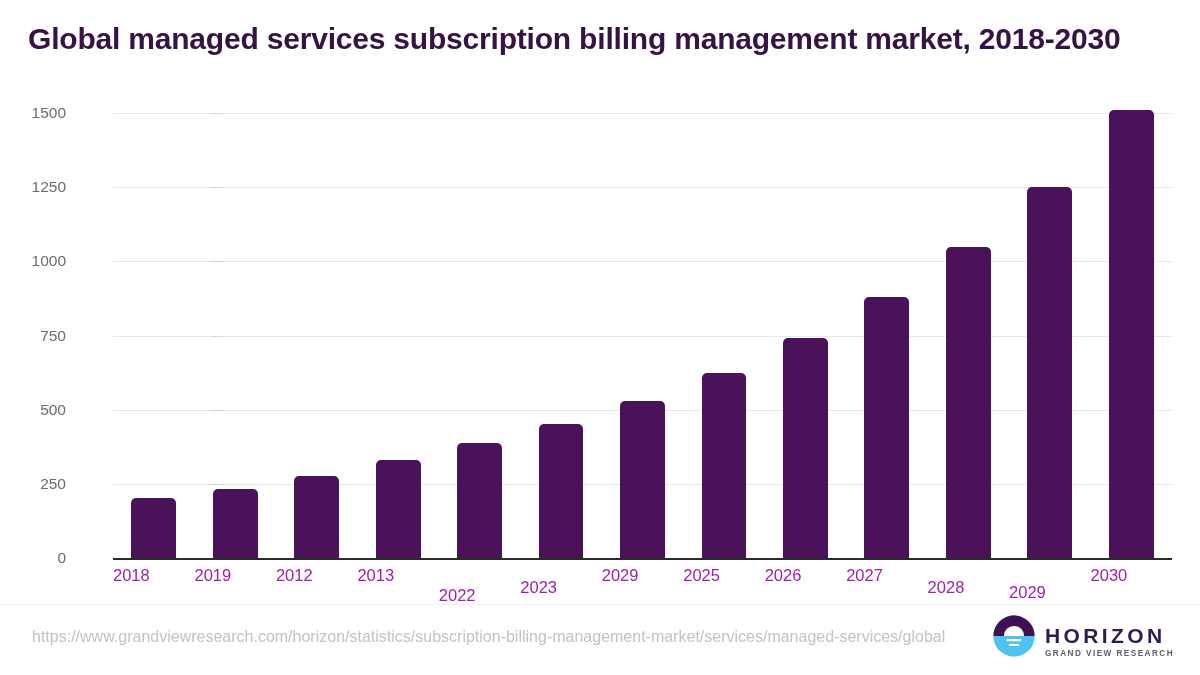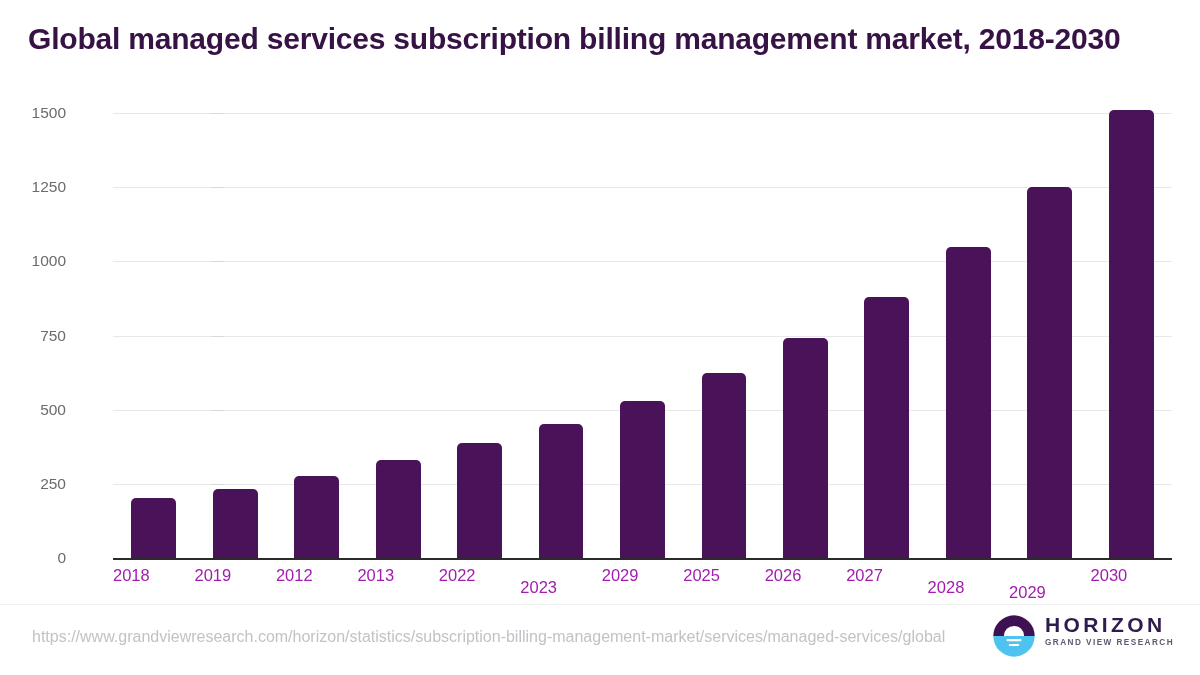--- a/index.html
+++ b/index.html
@@ -130,21 +130,21 @@
     top: 628px;
     font-size: 16px;
     color: #c2c2c8;
     white-space: nowrap;
   }
   #logo {
     position: absolute;
     right: 26px;
     top: 614px;
     display: flex;
-    align-items: flex-start;
+    align-items: flex-end;
     gap: 9px;
   }
   #logo-mark {
     width: 44px;
     height: 44px;
     flex: 0 0 44px;
   }
   #logo-text {
     display: flex;
     flex-direction: column;
@@ -242,21 +242,21 @@
       <div class="bar-slot" style="left: 995.867px; width: 44.8038px;">
         <div class="bar" title="2030: 1510" style="height: 447.967px; background: rgb(74, 18, 89);"></div>
       </div>
     </div>
 
   <div id="x-labels">
       <div class="x-tick" style="left: 0px; width: 81.4615px;">2018</div>
       <div class="x-tick" style="left: 81.4615px; width: 81.4615px;">2019</div>
       <div class="x-tick" style="left: 162.923px; width: 81.4615px;">2012</div>
       <div class="x-tick" style="left: 244.385px; width: 81.4615px;">2013</div>
-      <div class="x-tick" style="left: 325.846px; width: 81.4615px;">2022</div>
+      <div class="x-tick" style="left: 325.846px; width: 81.4615px; margin-top: 20px;">2022</div>
       <div class="x-tick" style="left: 407.308px; width: 81.4615px; margin-top: 12px;">2023</div>
       <div class="x-tick" style="left: 488.769px; width: 81.4615px;">2029</div>
       <div class="x-tick" style="left: 570.231px; width: 81.4615px;">2025</div>
       <div class="x-tick" style="left: 651.692px; width: 81.4615px;">2026</div>
       <div class="x-tick" style="left: 733.154px; width: 81.4615px;">2027</div>
       <div class="x-tick" style="left: 814.615px; width: 81.4615px; margin-top: 12px;">2028</div>
       <div class="x-tick" style="left: 896.077px; width: 81.4615px; margin-top: 17px;">2029</div>
       <div class="x-tick" style="left: 977.538px; width: 81.4615px;">2030</div>
     </div>
 

